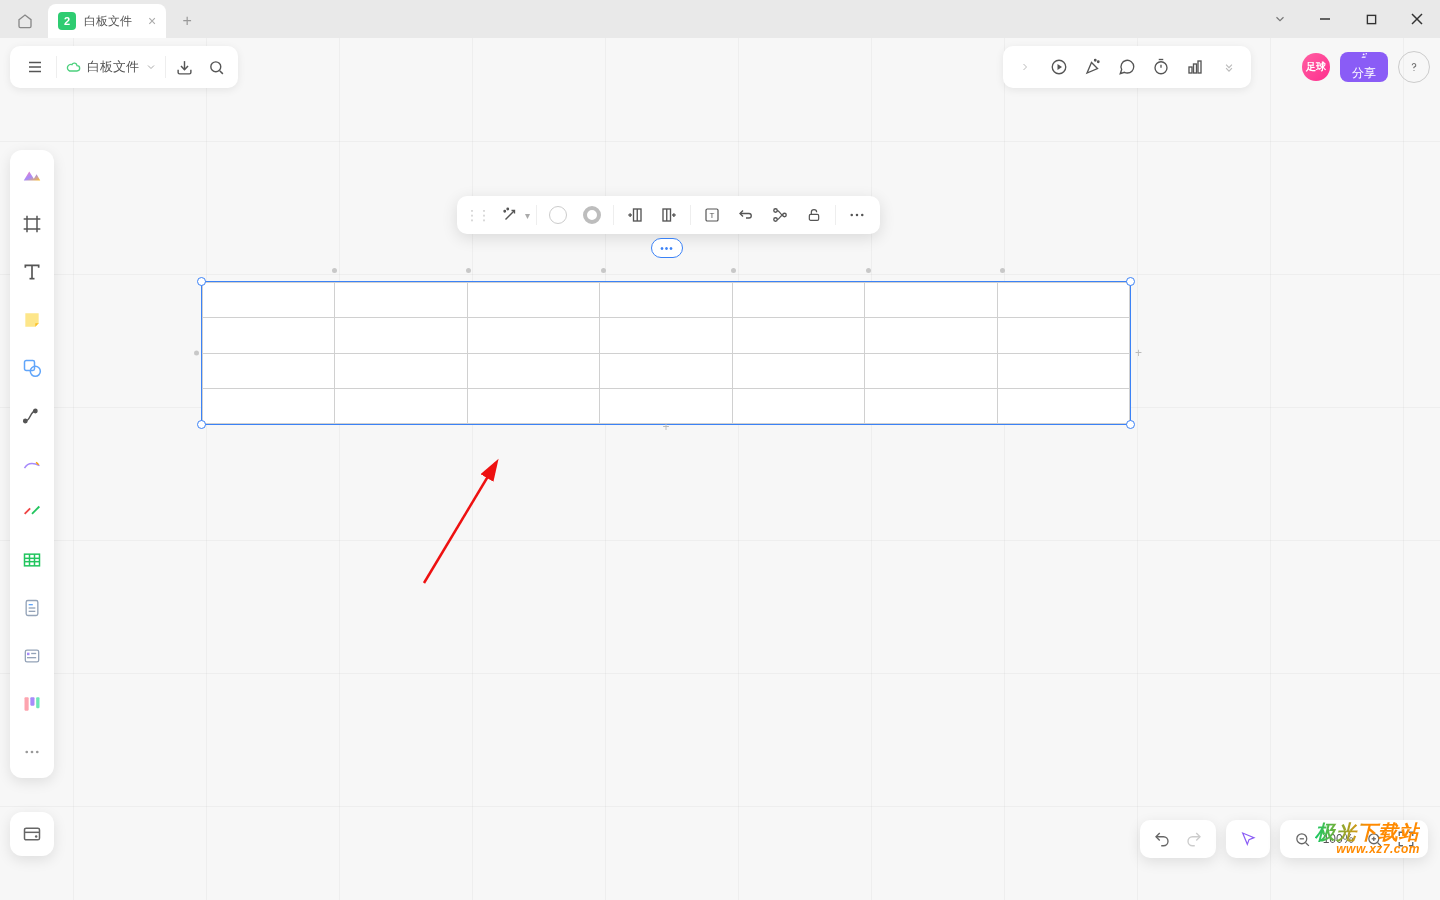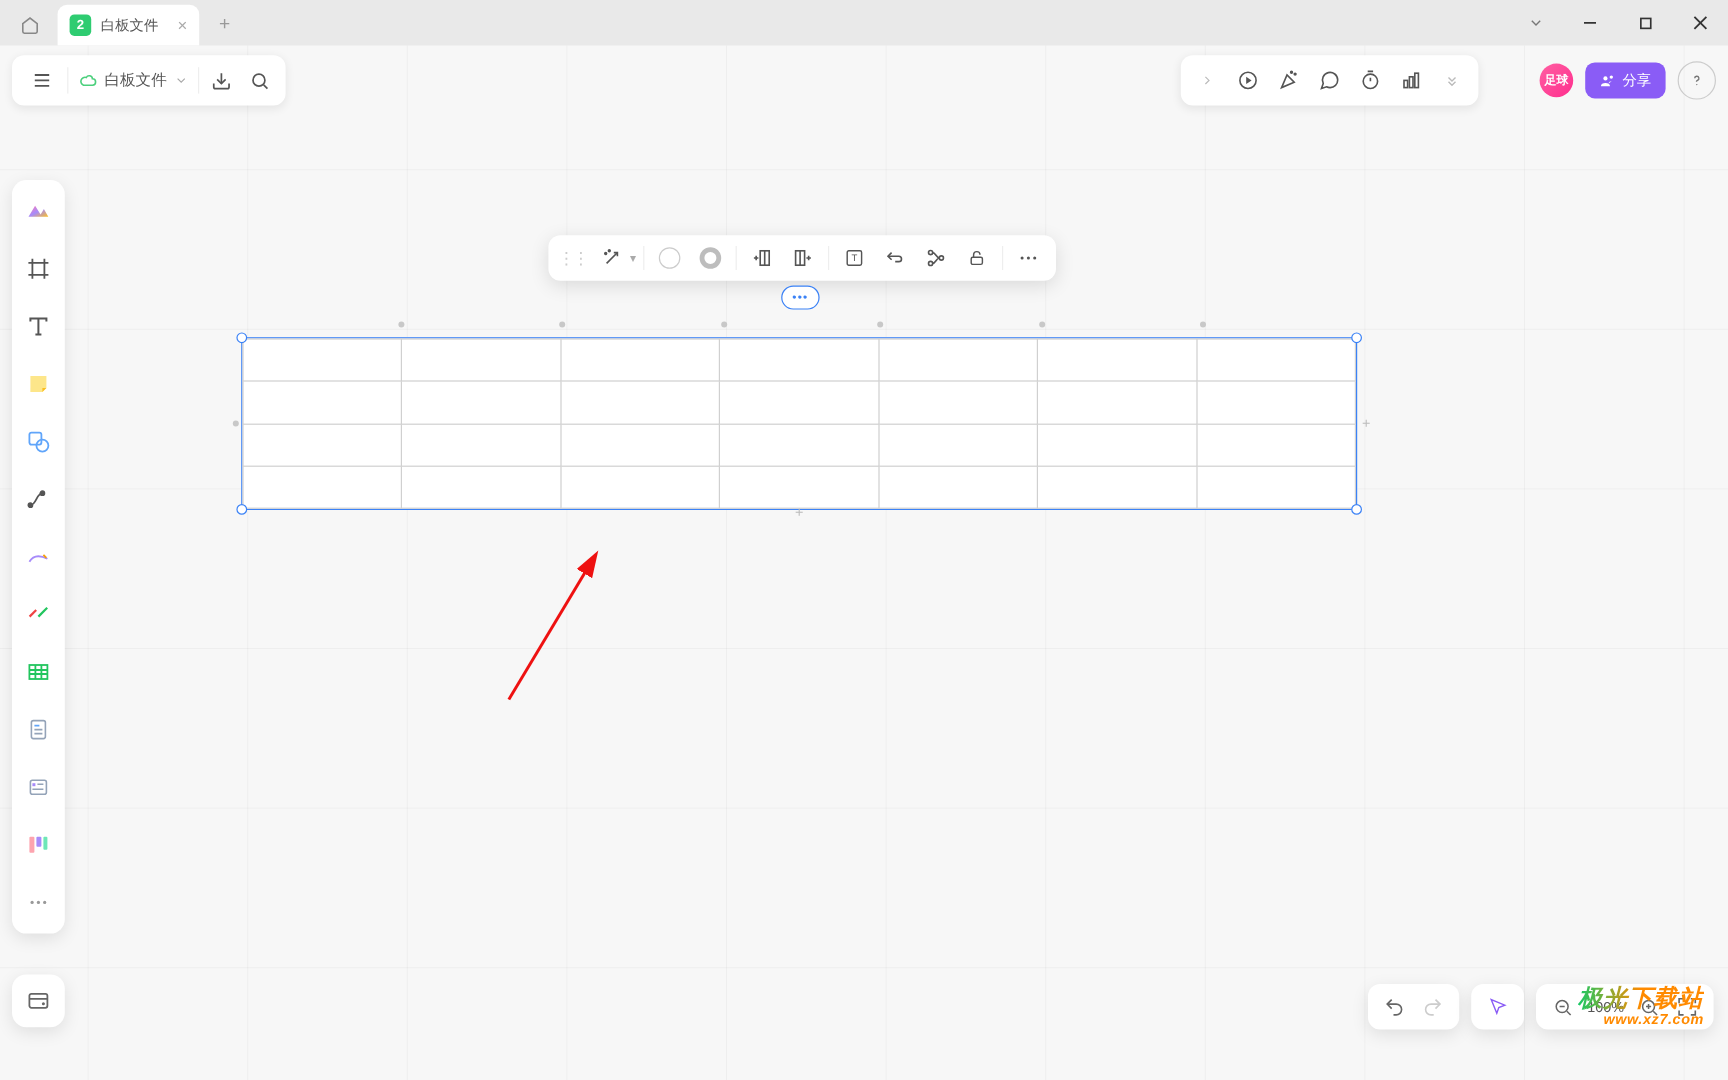--- a/index.html
+++ b/index.html
@@ -94,20 +94,21 @@
       width: 28px; height: 28px; border-radius: 50%;
       background: linear-gradient(135deg,#ff5fa2,#ff2e8e);
       color: #fff; font-size: 10px; display:flex;align-items:center;justify-content:center;
       font-weight: 600;
       margin-left: 41px;
     }
     .share-btn {
       height: 30px; padding: 0 12px; border-radius: 8px;
       background: #8a5cf6; color: #fff; display: flex; align-items: center; gap: 6px;
       font-size: 12px;
+      flex-direction: column;
     }
     .help-btn {
       width: 32px; height: 32px; border-radius: 50%; border: 1.5px solid #ccc;
       display:flex;align-items:center;justify-content:center; color:#777;
     }
 
     
     .canvas {
       position: absolute;
       left: 0; top: 38px; right: 0; bottom: 0;

